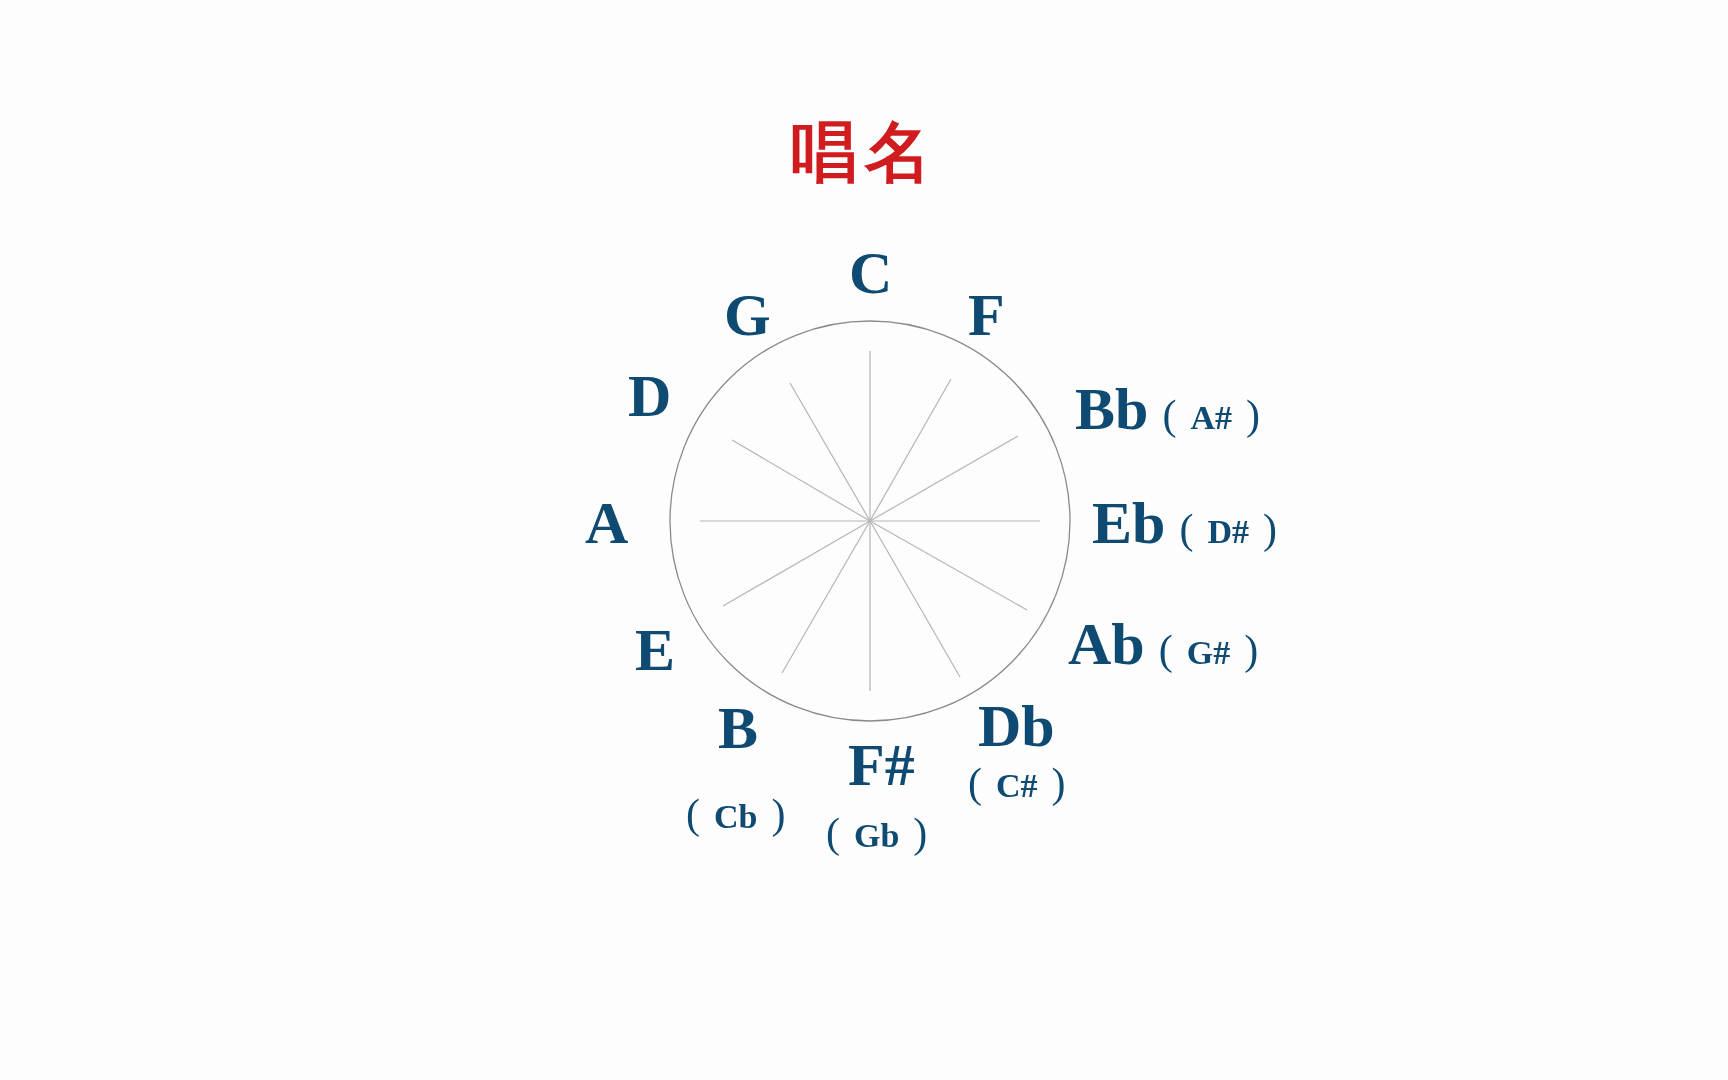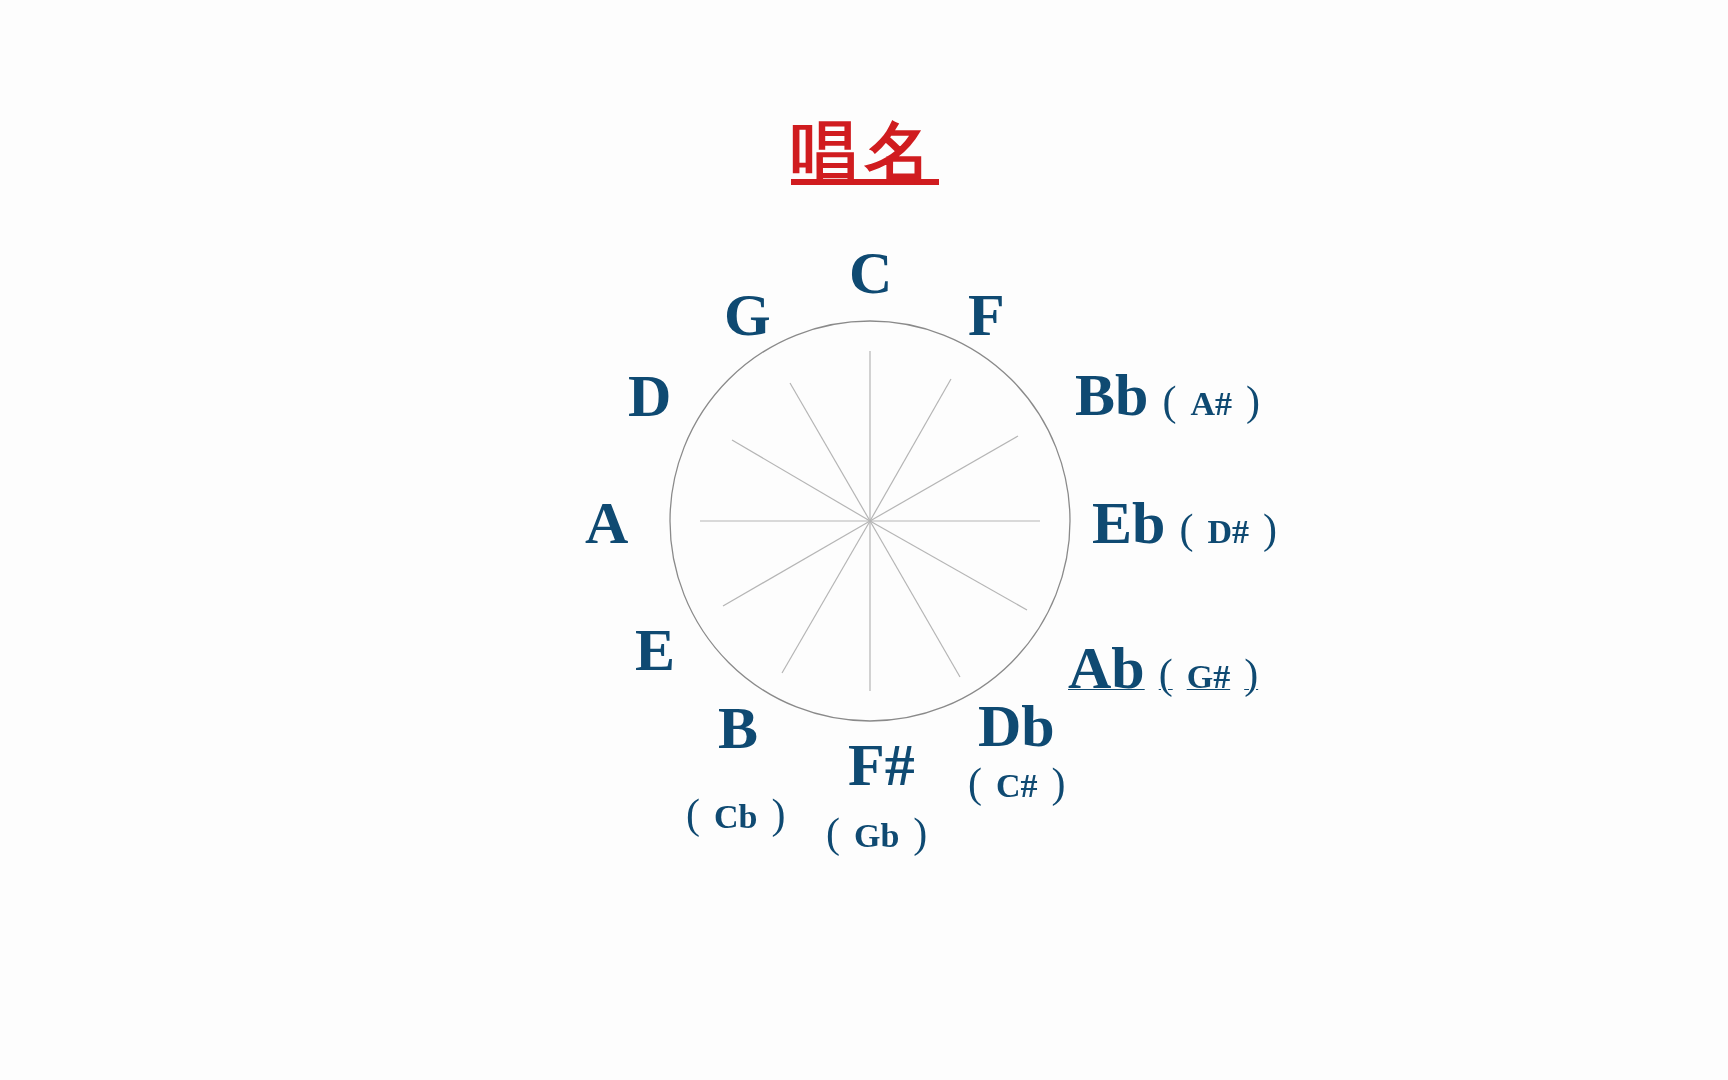--- a/index.html
+++ b/index.html
@@ -6,21 +6,20 @@
     body {
       width: 1728px; height: 1080px; position: relative; overflow: hidden;
       background: #fdfdfd;
       font-family: "DejaVu Serif", "Liberation Serif", serif;
     }
     .title {
       position: absolute; left: 780px; top: 112px; width: 170px; height: 80px;
       color: #d01c1f; font-size: 66px; font-weight: bold; letter-spacing: 8px;
       line-height: 80px; text-align: center;
       font-family: "DejaVu Serif", serif;
-      text-decoration: underline;
     }
     svg.wheel { position: absolute; left: 0; top: 0; }
     .lbl {
       position: absolute; color: #0f4a72; font-weight: bold;
       font-family: "Liberation Serif", "DejaVu Serif", serif;
       white-space: nowrap; line-height: 1;
     }
     .main { font-size: 60px; }
     .sub { font-size: 34px; }
     .paren { font-weight: normal; font-size: 42px; margin: 0 14px; }
@@ -45,27 +44,27 @@
     <line x1="870" y1="521" x2="700" y2="521"></line>
     <line x1="870" y1="521" x2="732" y2="440"></line>
     <line x1="870" y1="521" x2="790" y2="383"></line>
   </g>
 </svg>
 
 <div class="lbl main" style="left:849px; top:243px;">C</div>
 <div class="lbl main" style="left:724px; top:285px;">G</div>
 <div class="lbl main" style="left:968px; top:285px;">F</div>
 
-<div class="lbl" style="left:1075px; top:365px;">
+<div class="lbl" style="left:1075px; top:379px;">
   <span class="main">Bb</span><span class="paren">(</span><span class="sub">A#</span><span class="paren">)</span>
 </div>
 <div class="lbl" style="left:1092px; top:493px;text-align:center;">
   <span class="main">Eb</span><span class="paren">(</span><span class="sub">D#</span><span class="paren">)</span>
 </div>
-<div class="lbl" style="left:1068px; top:638px;text-decoration:underline;">
+<div class="lbl" style="left:1068px; top:614px;">
   <span class="main">Ab</span><span class="paren">(</span><span class="sub">G#</span><span class="paren">)</span>
 </div>
 
 <div class="lbl main" style="left:978px; top:696px;">Db</div>
 <div class="lbl" style="left:968px; top:762px;">
   <span class="paren" style="margin-left:0">(</span><span class="sub">C#</span><span class="paren">)</span>
 </div>
 
 <div class="lbl main" style="left:848px; top:735px;">F#</div>
 <div class="lbl" style="left:826px; top:812px;">

